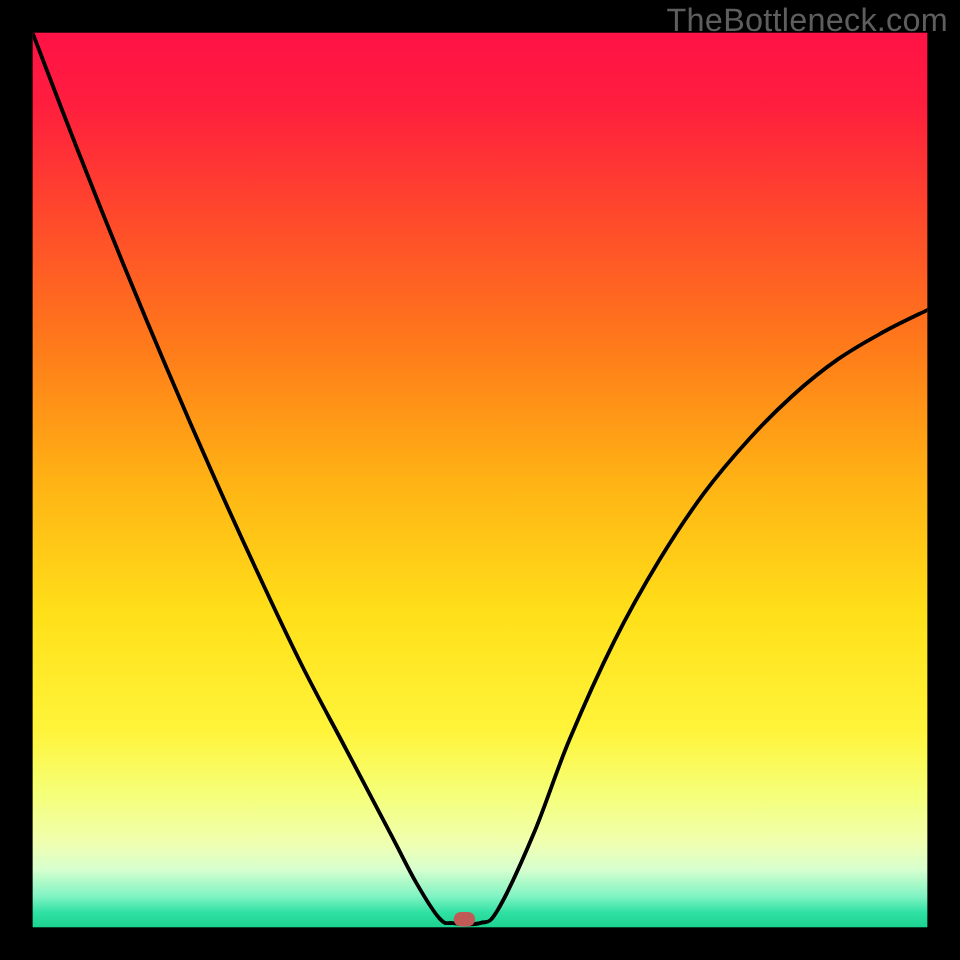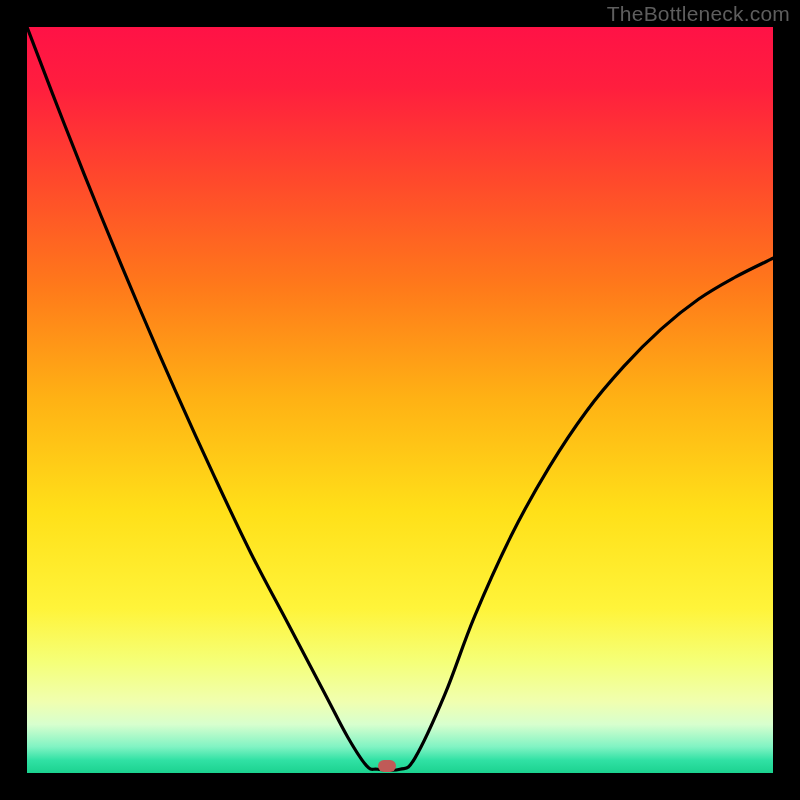--- a/index.html
+++ b/index.html
@@ -15,21 +15,21 @@
     position: relative;
     width: 800px;
     height: 800px;
     background: #000;
   }
   .watermark {
     position: absolute;
     top: 2px;
     right: 10px;
     color: #5e5e5e;
-    font-size: 21px;
+    font-size: 27px;
     font-weight: 500;
     letter-spacing: 0.2px;
     z-index: 5;
   }
   .plot {
     position: absolute;
     left: 27px;
     top: 27px;
     width: 746px;
     height: 746px;

